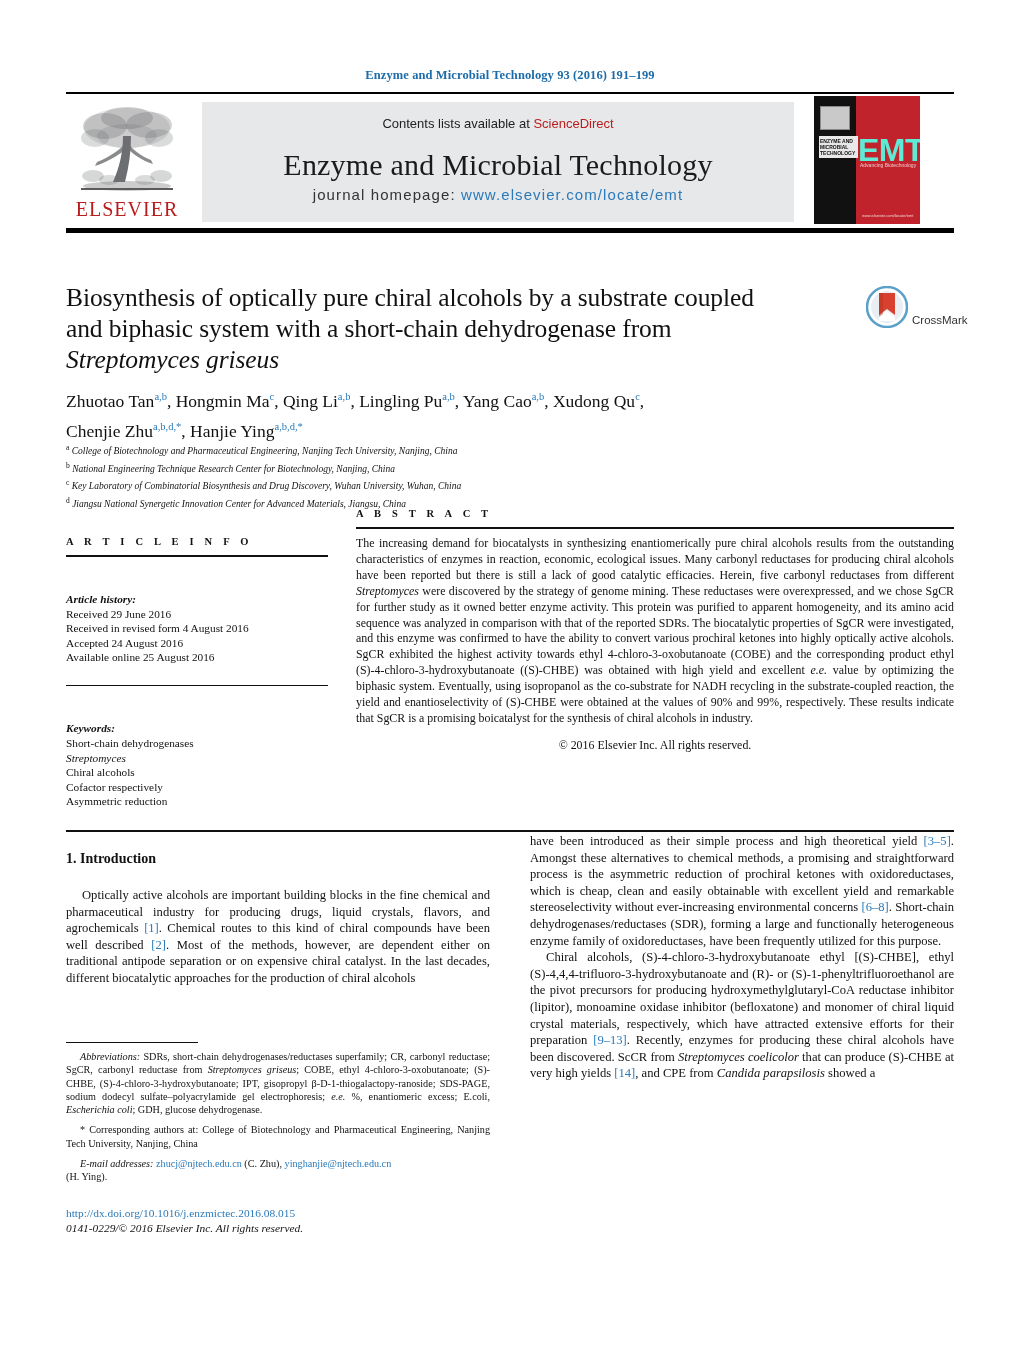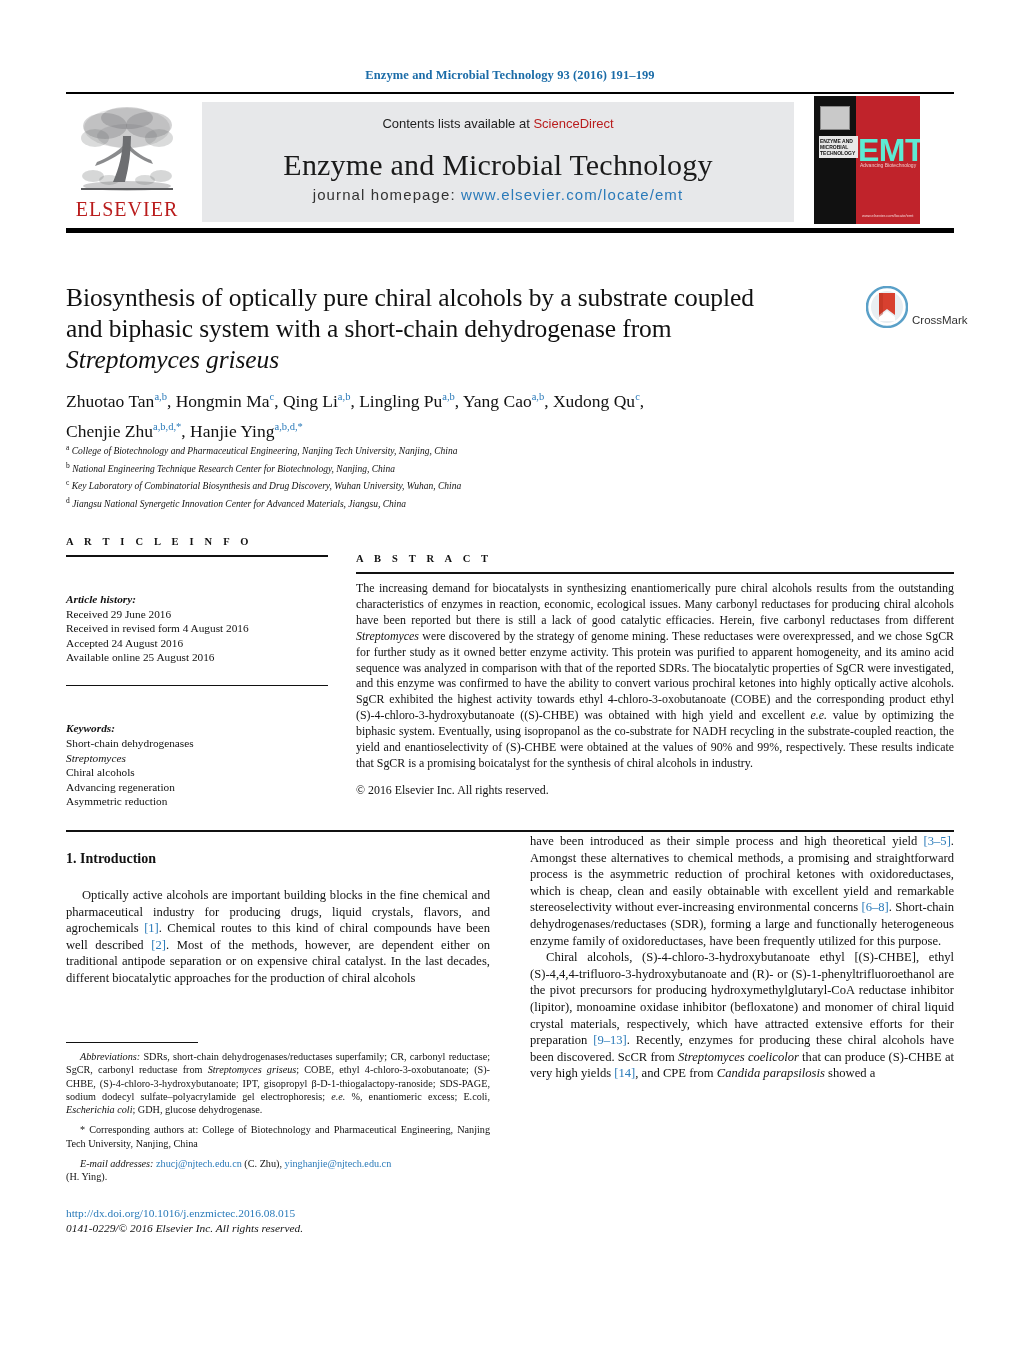--- a/index.html
+++ b/index.html
@@ -241,21 +241,21 @@
 
   
   .info-col {
     position: absolute;
     top: 536px;
     left: 66px;
     width: 262px;
   }
   .abs-col {
     position: absolute;
-    top: 553px;
+    top: 508px;
     left: 356px;
     width: 598px;
   }
   .sec-head {
     font-family: "Liberation Serif", serif;
     font-weight: bold;
     font-size: 10.5px;
     letter-spacing: 4.2px;
     color: #111;
     margin-bottom: 8px;
@@ -282,21 +282,21 @@
     font-family: "Liberation Serif", serif;
     font-size: 11.9px;
     line-height: 15.9px;
     text-align: justify;
     color: #111;
   }
   .abs-text .ital { font-style: italic; }
   .copyright {
     font-family: "Liberation Serif", serif;
     font-size: 11.9px;
-    text-align: left;
+    text-align: center;
     margin-top: 11px;
     color: #111;
   }
 
   
   .body-rule {
     position: absolute;
     top: 830px;
     left: 66px;
     width: 888px;
@@ -466,21 +466,21 @@
       <div>Accepted 24 August 2016</div>
       <div>Available online 25 August 2016</div>
     </div>
     <div class="ai-gap"></div>
     <div class="kw-rule"></div>
     <div class="ai-block">
       <div class="lbl">Keywords:</div>
       <div class="kw-item">Short-chain dehydrogenases</div>
       <div class="kw-item ital">Streptomyces</div>
       <div class="kw-item">Chiral alcohols</div>
-      <div class="kw-item">Advancing regeneration</div>
+      <div class="kw-item">Cofactor respectively</div>
       <div class="kw-item">Asymmetric reduction</div>
     </div>
   </div>
 
   <div class="abs-col">
     <div class="sec-head">A B S T R A C T</div>
     <div class="hr-thin wide"></div>
     <div class="abs-text"><span>The increasing demand for biocatalysts in synthesizing enantiomerically pure chiral alcohols results from the outstanding characteristics of enzymes in reaction, economic, ecological issues. Many carbonyl reductases for producing chiral alcohols have been reported but there is still a lack of good catalytic efficacies. Herein, five carbonyl reductases from different </span><span class="ital">Streptomyces</span><span> were discovered by the strategy of genome mining. These reductases were overexpressed, and we chose SgCR for further study as it owned better enzyme activity. This protein was purified to apparent homogeneity, and its amino acid sequence was analyzed in comparison with that of the reported SDRs. The biocatalytic properties of SgCR were investigated, and this enzyme was confirmed to have the ability to convert various prochiral ketones into highly optically active alcohols. SgCR exhibited the highest activity towards ethyl 4-chloro-3-oxobutanoate (COBE) and the corresponding product ethyl (S)-4-chloro-3-hydroxybutanoate ((S)-CHBE) was obtained with high yield and excellent </span><span class="ital">e.e.</span><span> value by optimizing the biphasic system. Eventually, using isopropanol as the co-substrate for NADH recycling in the substrate-coupled reaction, the yield and enantioselectivity of (S)-CHBE were obtained at the values of 90% and 99%, respectively. These results indicate that SgCR is a promising boicatalyst for the synthesis of chiral alcohols in industry.</span></div>
     <div class="copyright">© 2016 Elsevier Inc. All rights reserved.</div>
   </div>

